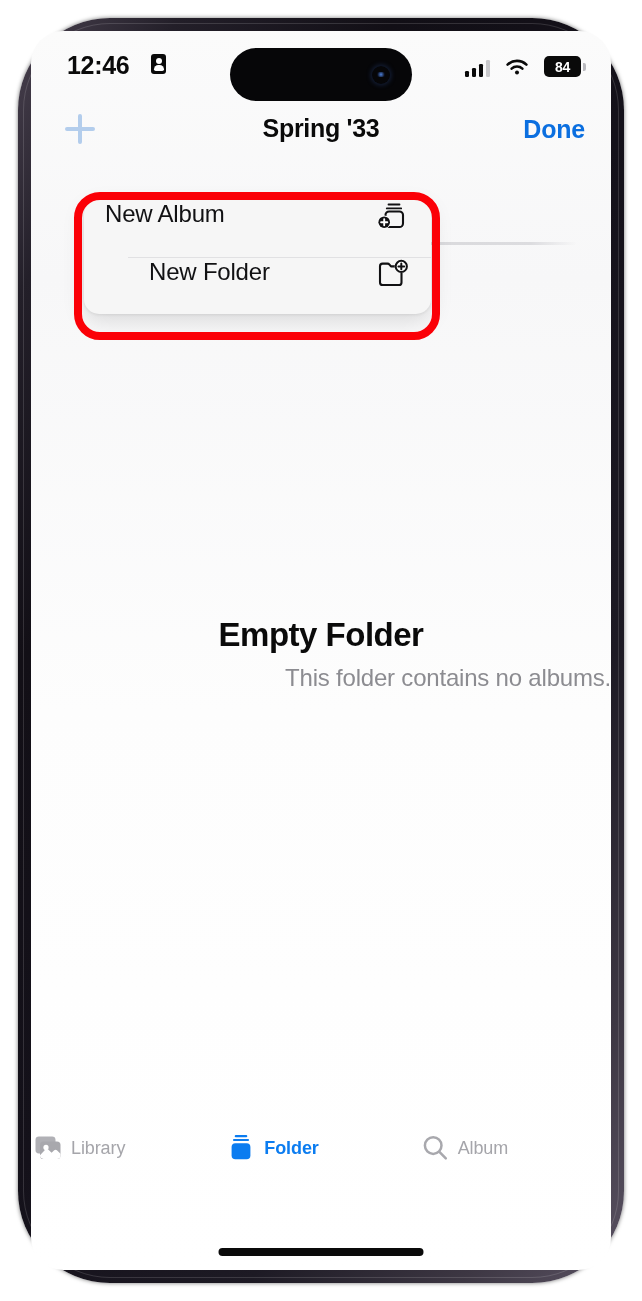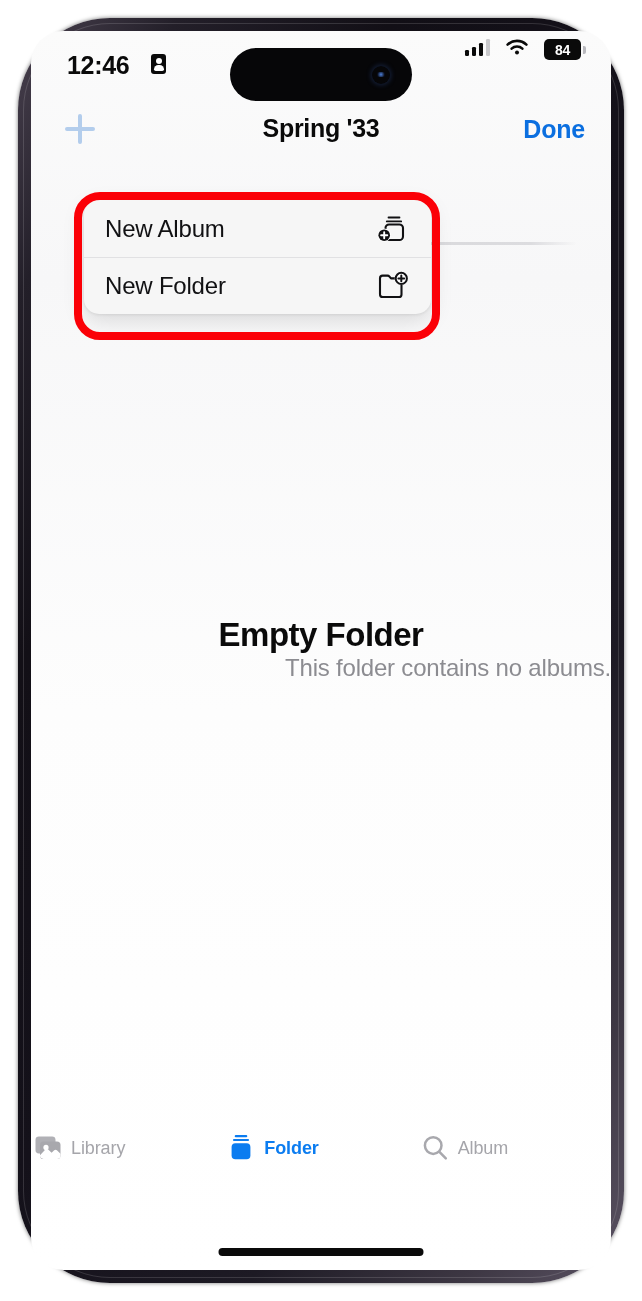--- a/index.html
+++ b/index.html
@@ -107,23 +107,23 @@
     position: absolute;
     left: 2.5px; top: 11px;
     width: 10px; height: 6px;
     border-radius: 5px 5px 2px 2px;
     background: #ffffff;
   }
 
   .status-right {
     position: absolute;
     right: 30px;
-    top: 8px;
+    top: 20px;
     display: flex;
-    align-items: flex-start;
+    align-items: flex-end;
     gap: 15px;
     height: 26px;
   }
   
   .cell-bars { display: flex; align-items: flex-end; gap: 2.5px; height: 17px; }
   .cell-bars i { display: block; width: 4.5px; background: #0a0a0a; border-radius: 1.2px; }
   .cell-bars i:nth-child(1) { height: 6px; }
   .cell-bars i:nth-child(2) { height: 9.5px; }
   .cell-bars i:nth-child(3) { height: 13px; }
   .cell-bars i:nth-child(4) { height: 17px; background: #c9c9cc; }
@@ -248,26 +248,26 @@
     border-radius: 15px;
     background: #f6f6f6;
     box-shadow: 0 6px 22px rgba(0,0,0,0.13), 0 1px 3px rgba(0,0,0,0.08);
     overflow: hidden;
     z-index: 5;
   }
   .menu-item {
     position: relative;
     height: 57px;
     display: flex;
-    align-items: center;
+    align-items: flex-start;
     justify-content: space-between;
     padding: 0 22px 0 21px;
     box-sizing: border-box;
   }
-  .menu-item + .menu-item { border-top: 1.2px solid #e1e1e3; }
+  .menu-item + .menu-item { border-top: 1.2px solid #e1e1e3; margin-left: 44px; }
   .menu-label {
     font-size: 24px;
     color: #111113;
     letter-spacing: -0.2px;
   }
   .menu-icon { width: 34px; height: 32px; flex: 0 0 auto; }
 
   
   .annotation-box {
     position: absolute;
@@ -288,20 +288,21 @@
     left: 0; right: 0;
     top: 585px;
     text-align: center;
     z-index: 3;
   }
   .empty-title {
     font-size: 33px;
     font-weight: bold;
     color: #0a0a0a;
     letter-spacing: -0.5px;
+    margin-bottom: 10px;
   }
   .empty-subtitle {
     font-size: 24px;
     color: #8c8c91;
     letter-spacing: -0.2px;
     text-align: right;
   }
 
   
   .tab-bar {

